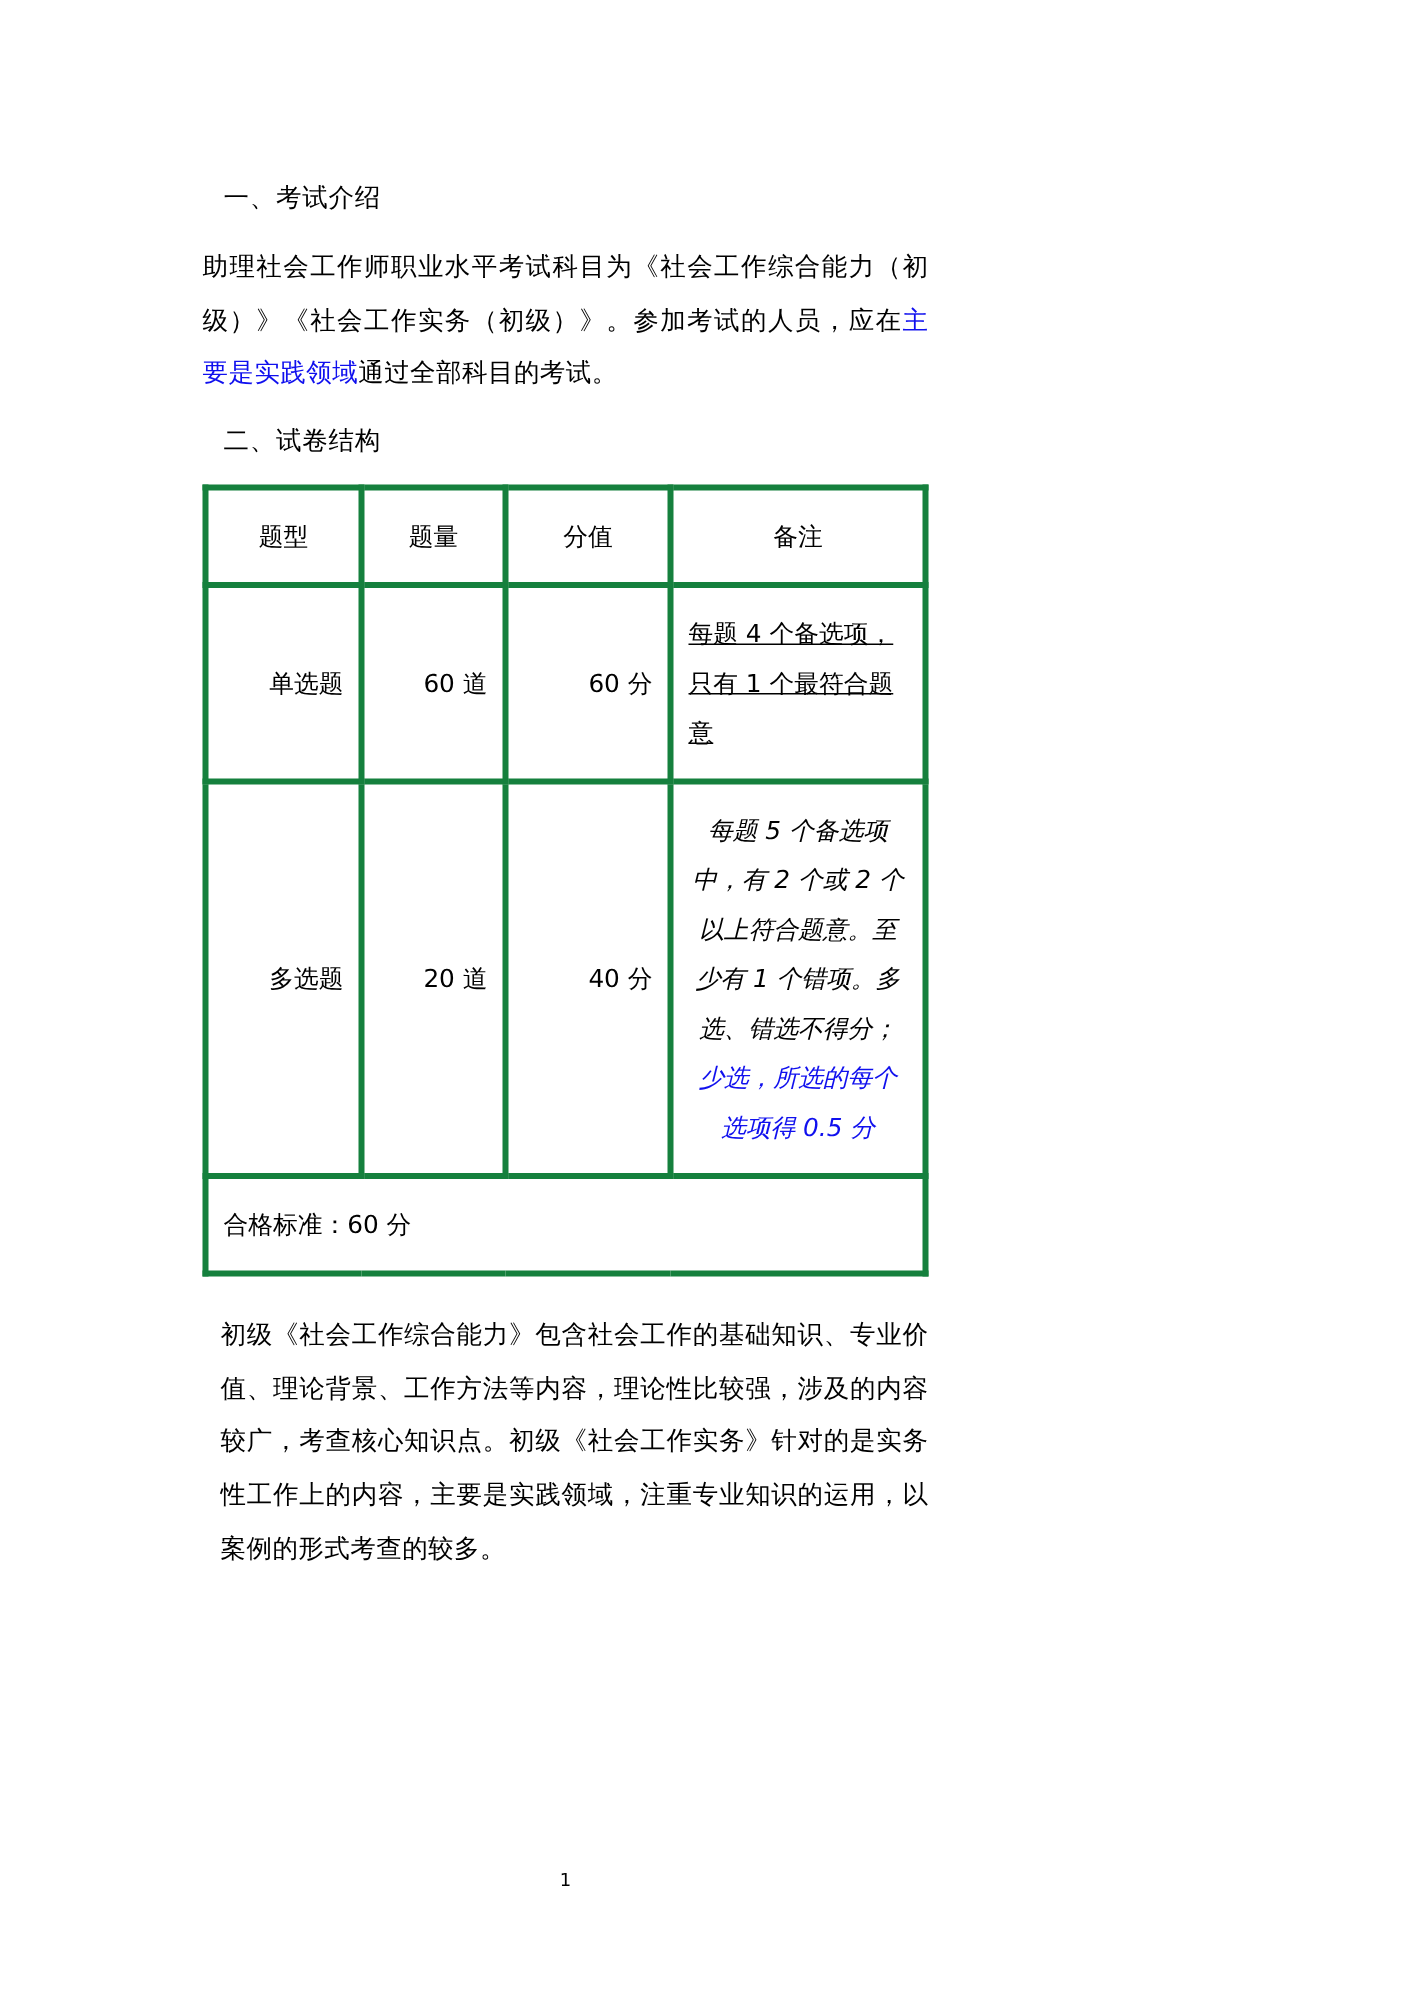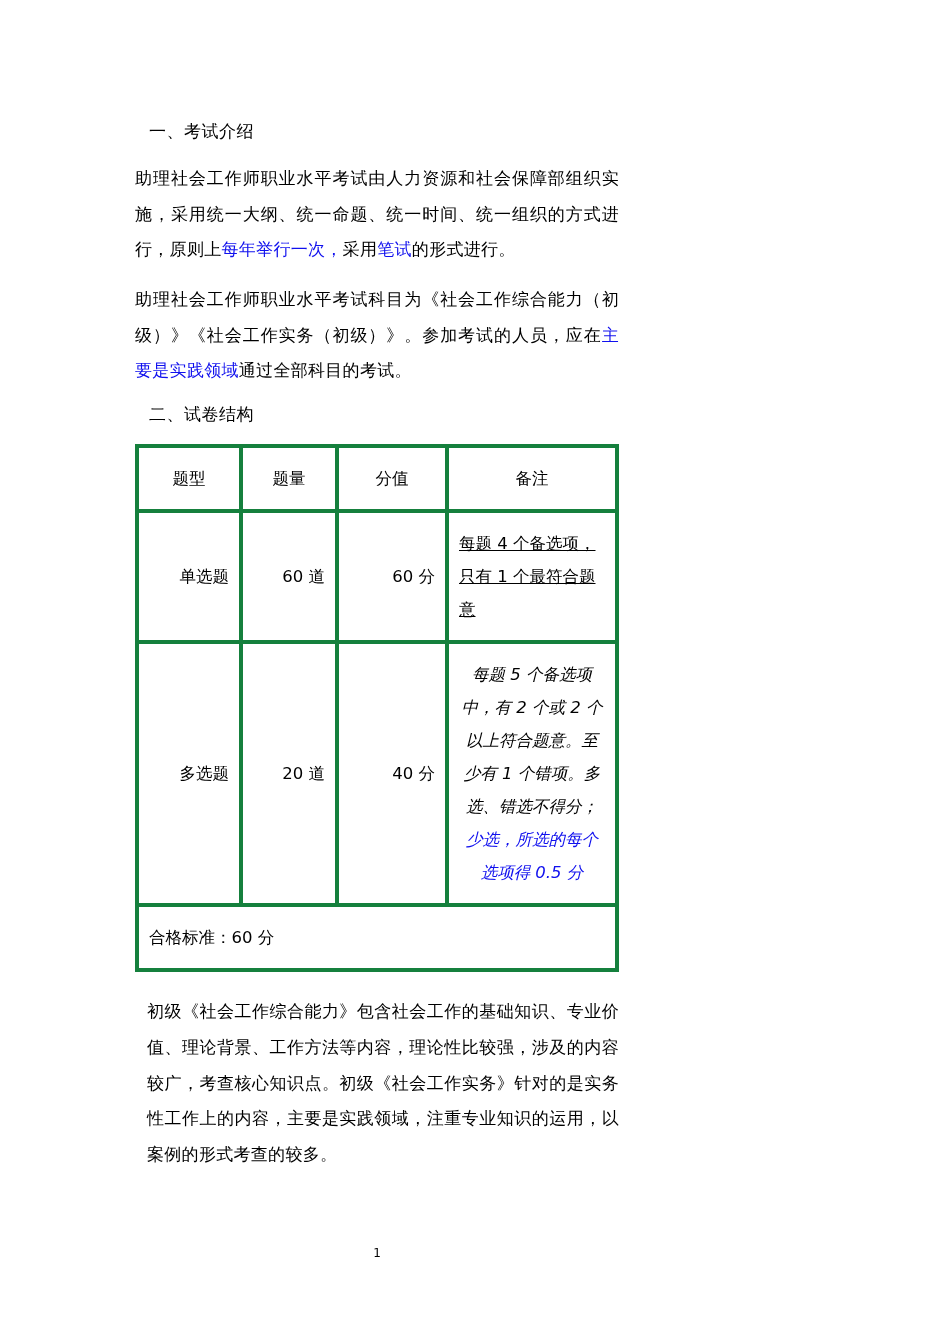--- a/index.html
+++ b/index.html
@@ -95,21 +95,20 @@
     color: #000;
   }
 </style>
 </head>
 <body>
 
 <div class="page">
 
   <h2 class="heading">一、考试介绍</h2>
 
-  <p class="para"><span>助理社会工作师职业水平考试由人力资源和社会保障部组织实施，采用统一大纲、统一命题、统一时间、统一组织的方式进行，原则上</span><span class="blue">每年举行一次，</span><span>采用</span><span class="blue">笔试</span><span>的形式进行。</span></p>
 
   <p class="para"><span>助理社会工作师职业水平考试科目为《社会工作综合能力（初级）》《社会工作实务（初级）》。参加考试的人员，应在</span><span class="blue">主要是实践领域</span><span>通过全部科目的考试。</span></p>
 
   <h2 class="heading">二、试卷结构</h2>
 
   <table class="struct">
     <colgroup>
       <col class="col1">
         <col class="col2">
         <col class="col3">

